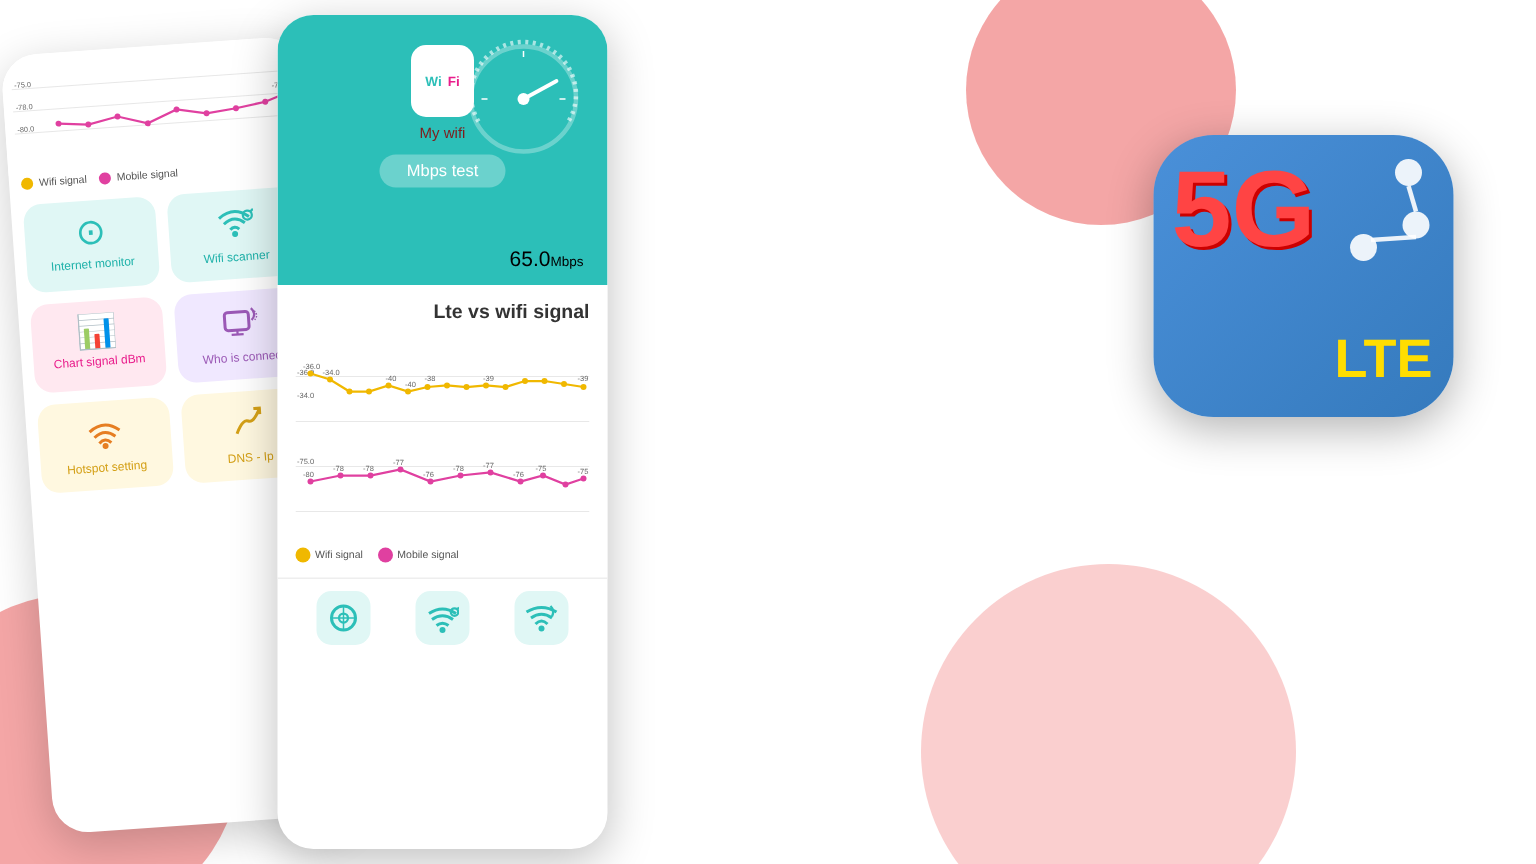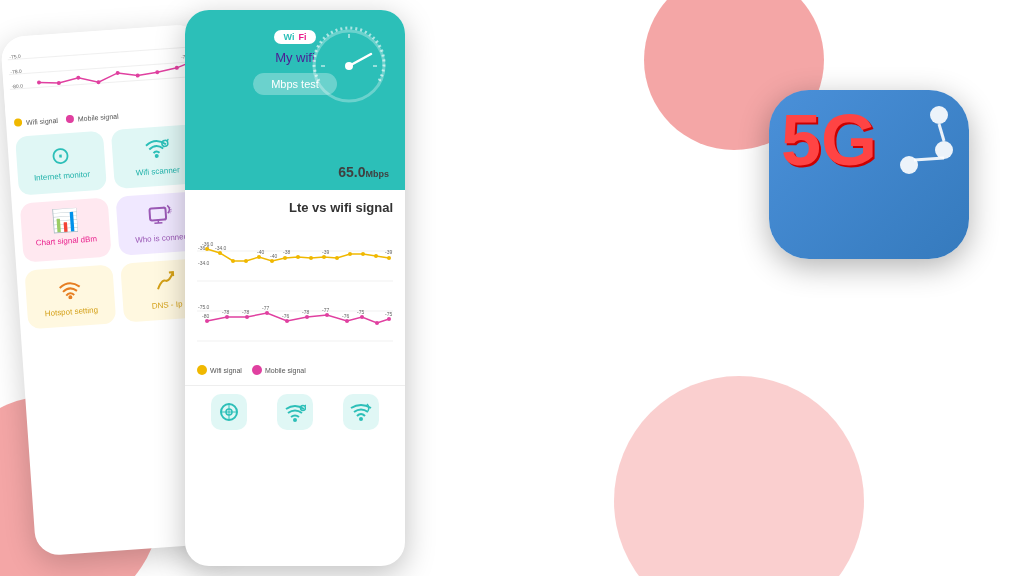--- a/index.html
+++ b/index.html
@@ -147,33 +147,33 @@
       display: flex;
       flex-direction: column;
       align-items: center;
       position: relative;
       height: 180px;
     }
 
     .wifi-badge {
       background: #fff;
       border-radius: 10px;
-      padding: 2px 10px;
+      padding: 19px 10px;
       display: flex;
       align-items: center;
       gap: 4px;
       font-size: 10px;
       font-weight: bold;
       color: #2cbfb8;
       margin-bottom: 6px;
     }
 
     .my-wifi-label {
-      color: #4c1d95;
-      font-size: 13px;
+      color: #7f1d1d;
+      font-size: 10px;
       font-weight: 500;
       margin-bottom: 8px;
       text-align: center;
     }
 
     .speed-test-btn {
       background: rgba(255,255,255,0.3);
       border: none;
       border-radius: 16px;
       color: #fff;
@@ -185,23 +185,23 @@
 
     .speedometer {
       position: absolute;
       right: 16px;
       top: 16px;
       width: 80px;
       height: 80px;
     }
 
     .speed-value {
-      color: #404040;
+      color: #000000;
       font-size: 14px;
-      font-weight: bold;
+      font-weight: normal;
       position: absolute;
       bottom: 10px;
       right: 16px;
     }
 
     .phone-center-content {
       padding: 10px 12px;
       background: #fff;
     }
 
@@ -257,21 +257,21 @@
     .app-icon-container {
       position: absolute;
       right: 55px;
       top: 90px;
       width: 200px;
       height: 200px;
     }
 
     .app-icon {
       width: 200px;
-      height: 169px;
+      height: 188px;
       background: linear-gradient(135deg, #4a90d9 0%, #357abd 100%);
       border-radius: 40px;
       display: flex;
       flex-direction: column;
       align-items: center;
       justify-content: center;
       box-shadow: 0 8px 30px rgba(0,0,0,0.3);
       position: relative;
       overflow: hidden;
     }
@@ -584,20 +584,21 @@
           <path d="M17 2 Q20 5 18 9" stroke="#2cbfb8" stroke-width="1.5" fill="none"></path>
         </svg>
       </div>
     </div>
   </div>
 </div>
 
 <div class="app-icon-container">
   <div class="app-icon">
     <span class="app-icon-5g">5G</span>
+    <span class="app-icon-lte">LTE</span>
 
     <div class="app-icon-network">
       <svg width="70" height="80" viewBox="0 0 70 80">
 
         <circle cx="50" cy="15" r="9" fill="white" opacity="0.9"></circle>
         <circle cx="55" cy="50" r="9" fill="white" opacity="0.9"></circle>
         <circle cx="20" cy="65" r="9" fill="white" opacity="0.9"></circle>
 
         <line x1="50" y1="24" x2="55" y2="41" stroke="white" stroke-width="3" opacity="0.9"></line>
         <line x1="55" y1="58" x2="25" y2="60" stroke="white" stroke-width="3" opacity="0.9"></line>

